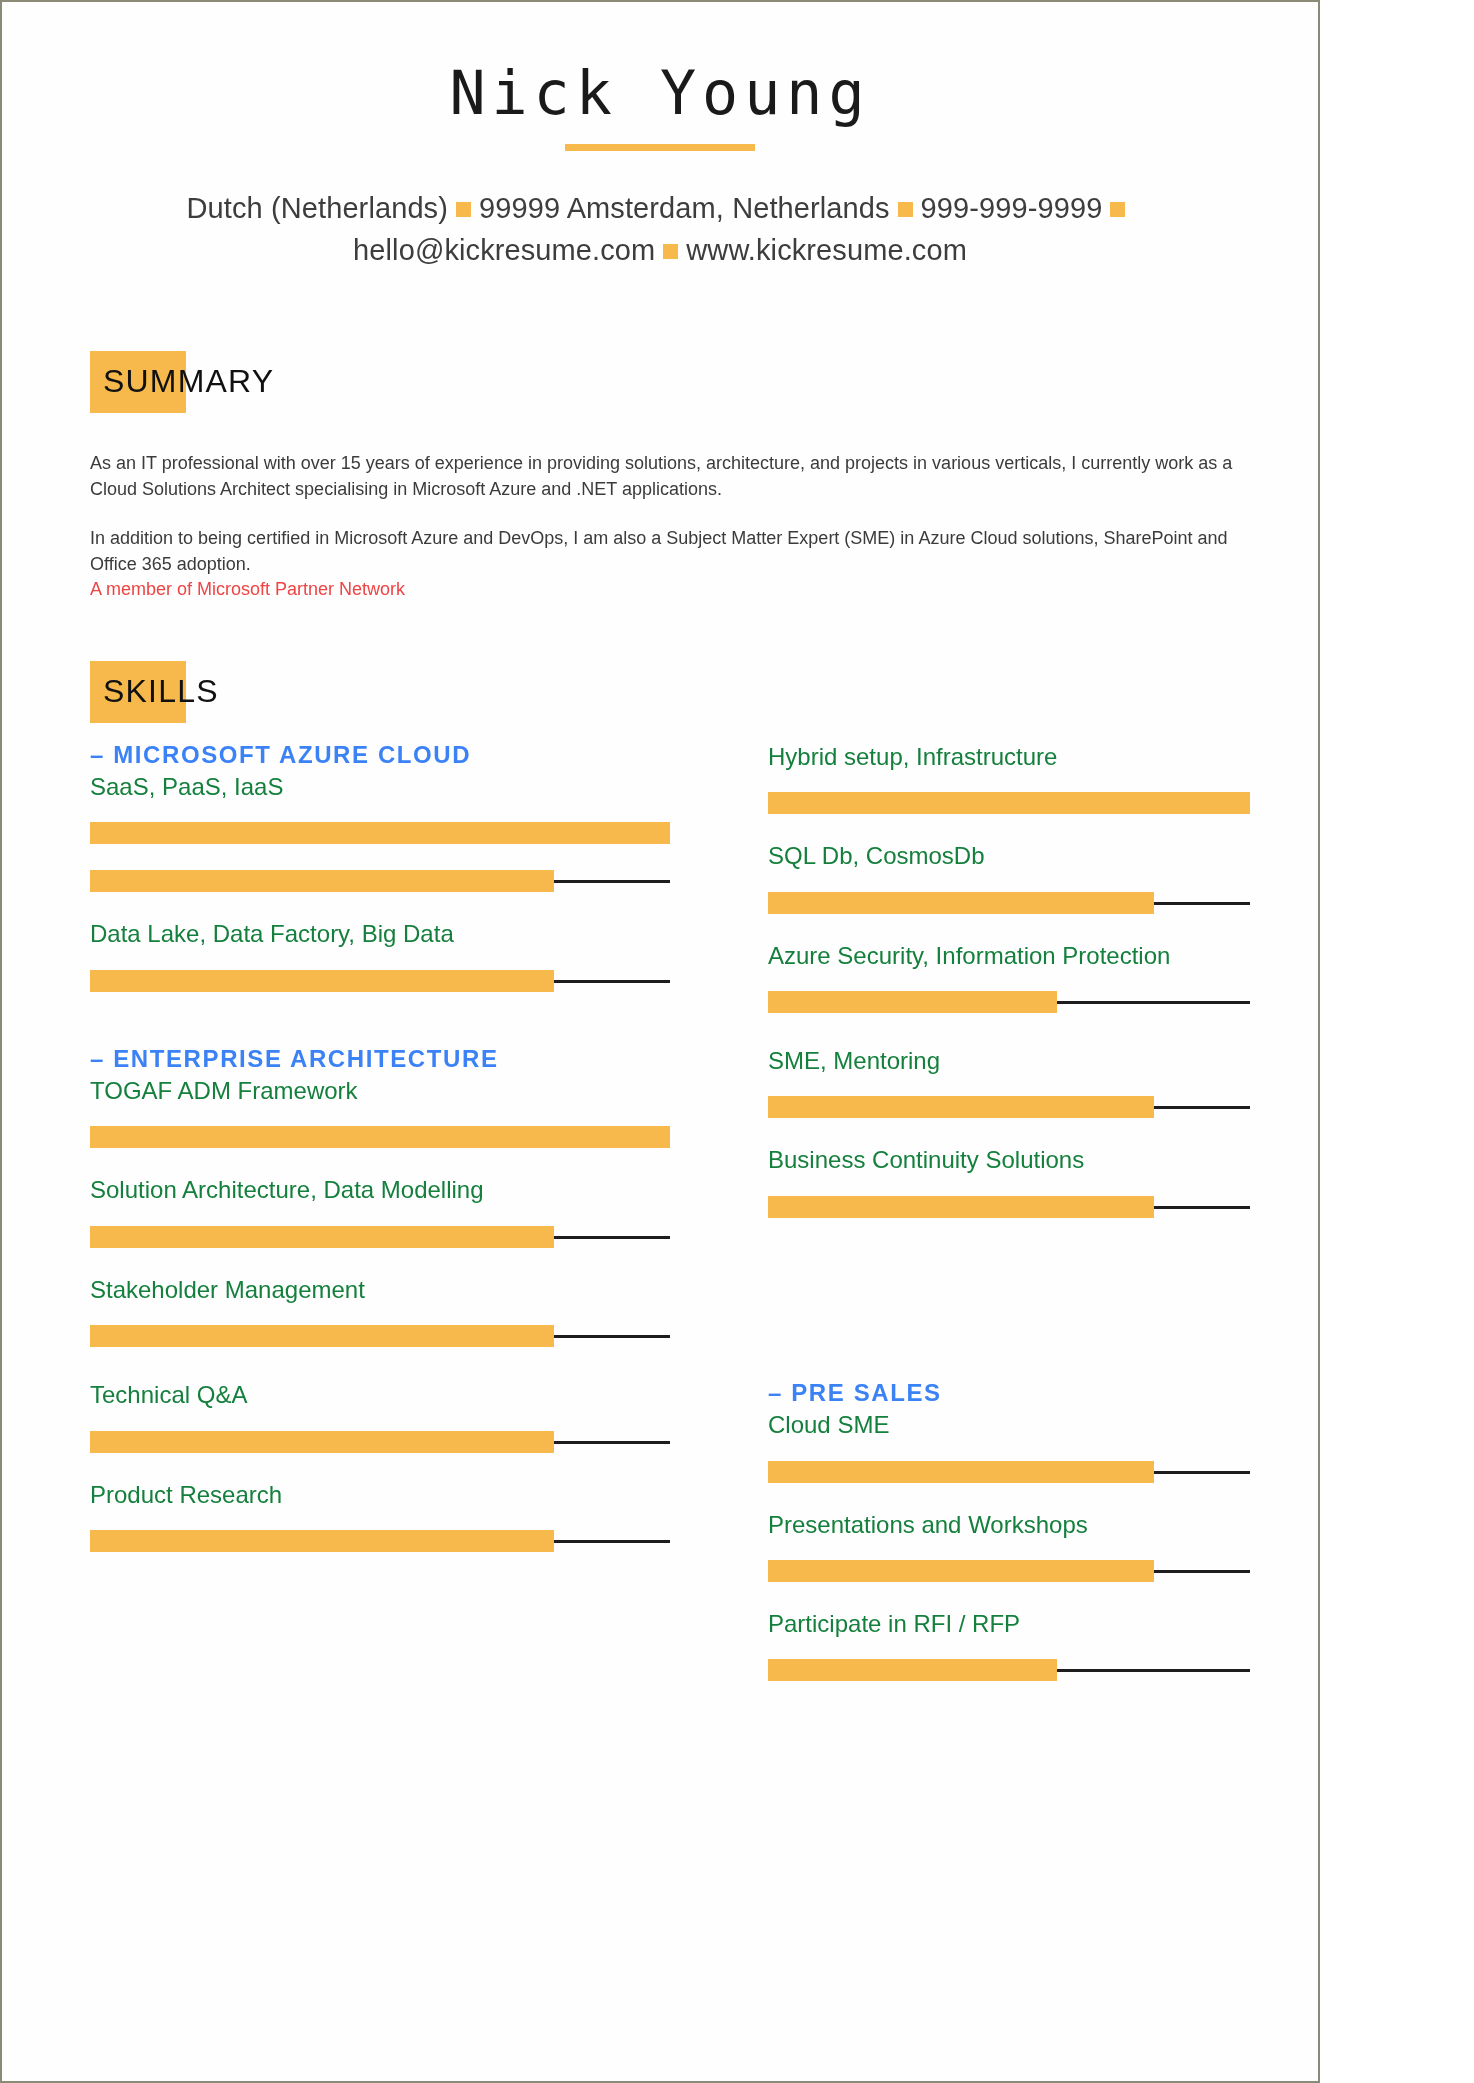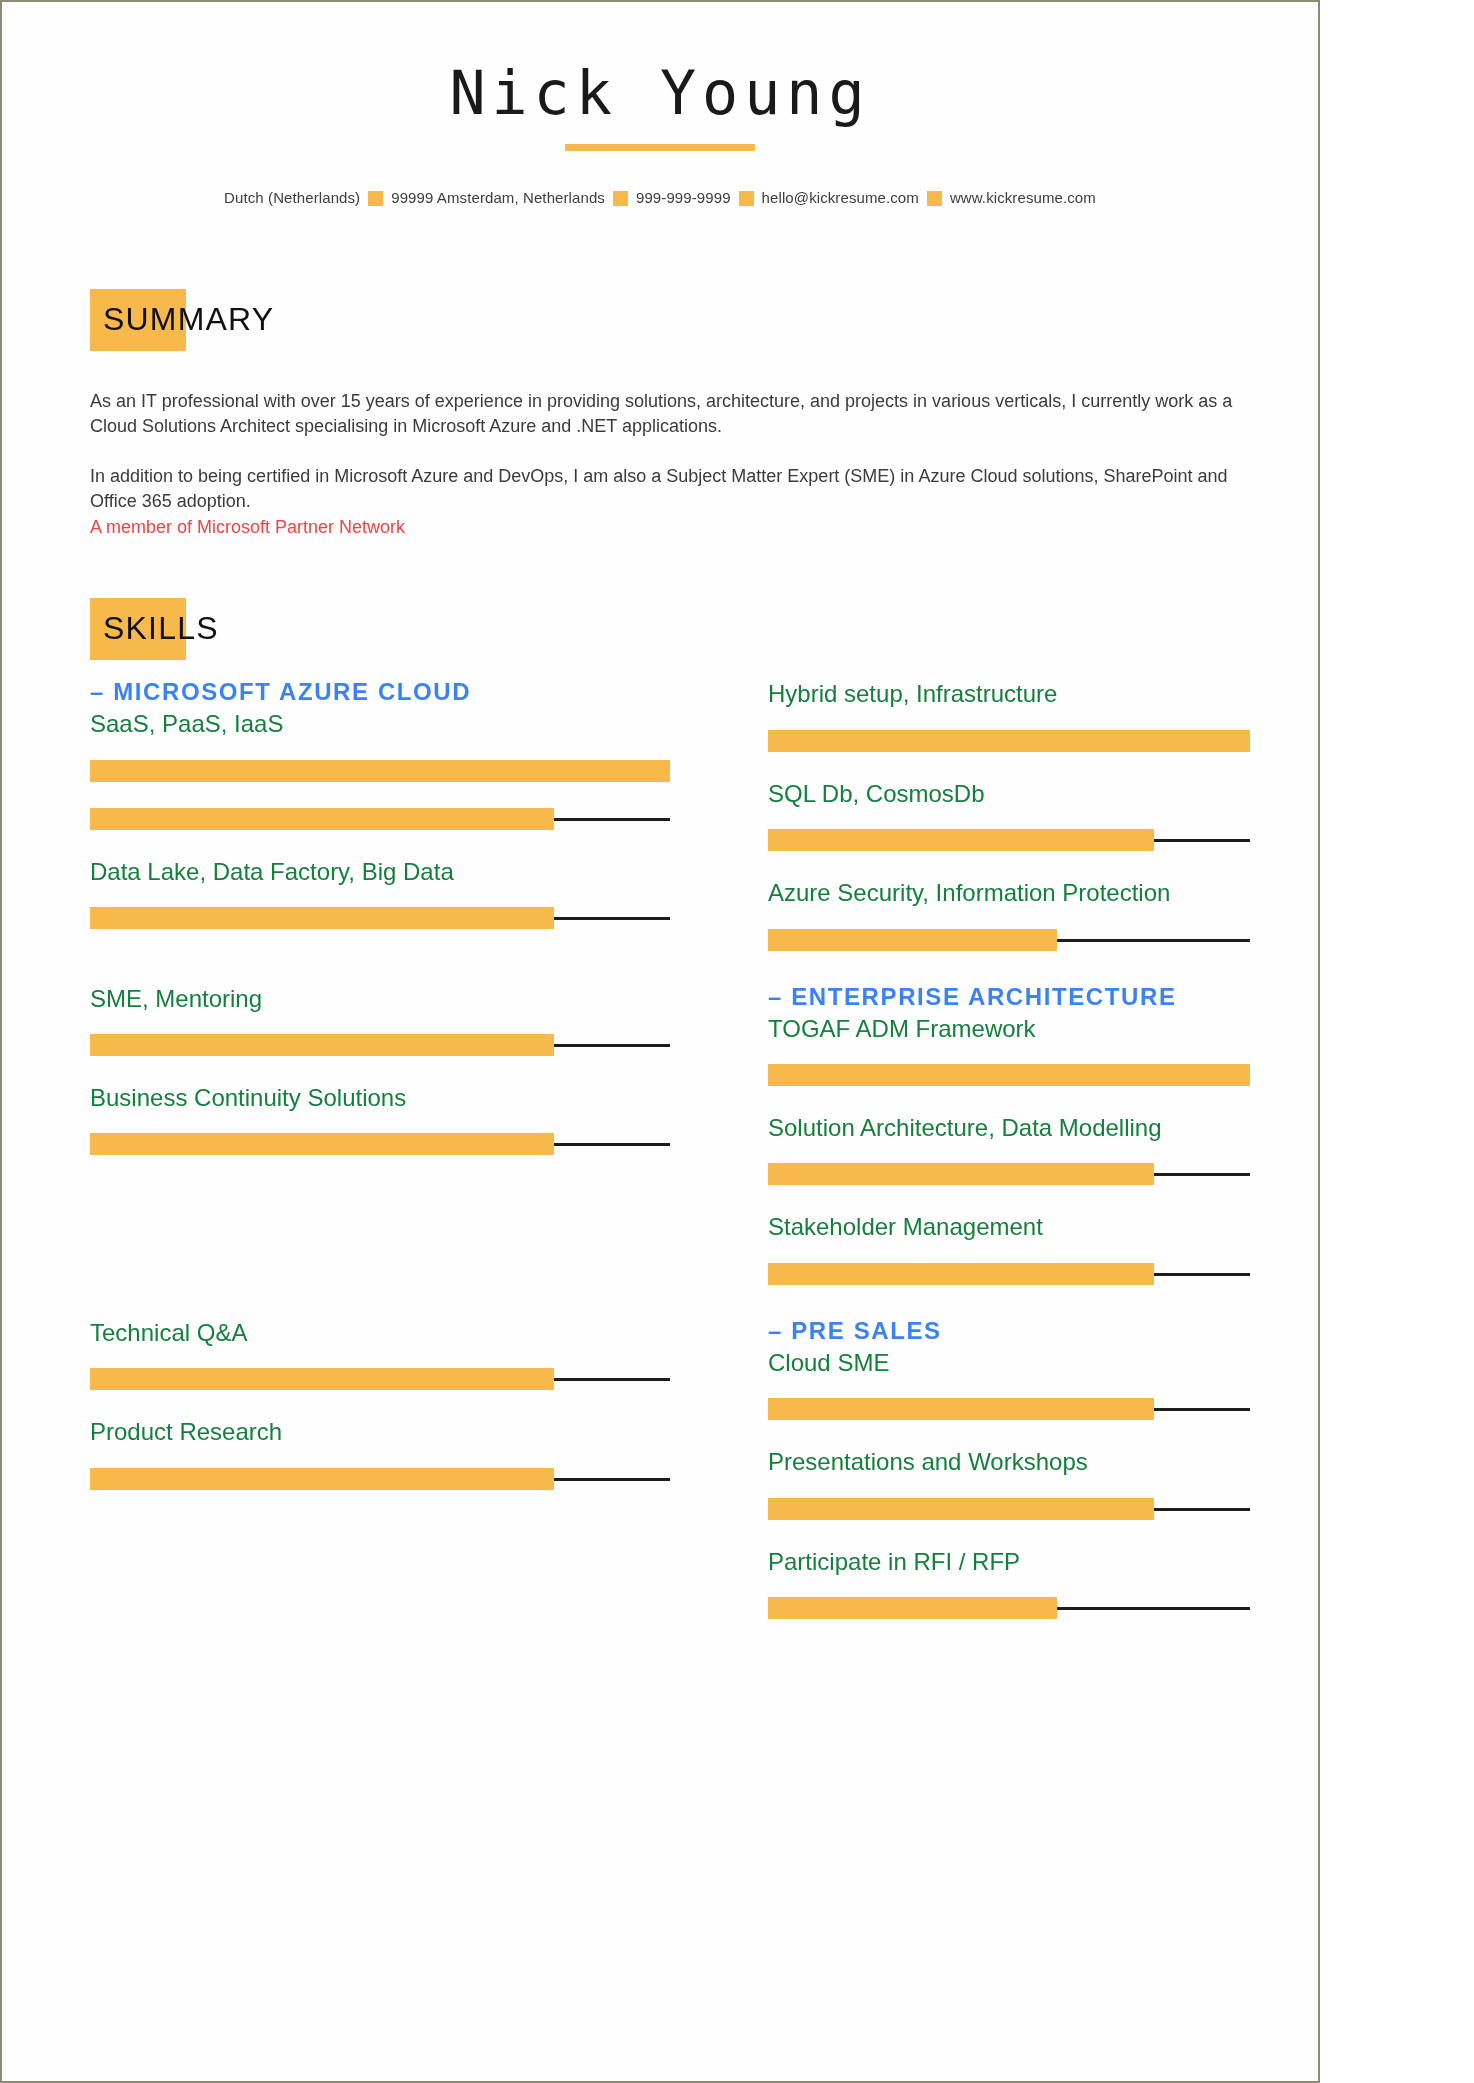--- a/index.html
+++ b/index.html
@@ -44,21 +44,21 @@
     width: 190px;
     height: 7px;
     background: #f8b94c;
     margin: 18px auto 0 auto;
   }
 
   .contact {
     margin: 36px auto 0 auto;
     width: 1180px;
     text-align: center;
-    font-size: 15px;
+    font-size: 29px;
     color: #3d3d3d;
     line-height: 1.45;
     letter-spacing: 0.1px;
   }
   .contact .sep {
     display: inline-block;
     width: 15px;
     height: 15px;
     background: #f8b94c;
     margin: 0 8px 1px 8px;
@@ -241,54 +241,54 @@
                 <div class="skill-bar">
                   <span class="track"></span>
                   <span class="fill" style="width: 60%;"></span>
                 </div>
               </div>
             </div>
           </div>
           <div style="height: 6px;"></div>
           <div class="skill-grid">
             <div class="skill-col">
+              <div class="sub-head">– ENTERPRISE ARCHITECTURE</div>
+              <div class="skill-item">
+                <div class="skill-label">TOGAF ADM Framework</div>
+                <div class="skill-bar">
+                  <span class="track"></span>
+                  <span class="fill" style="width: 100%;"></span>
+                </div>
+              </div>
+              <div class="skill-item">
+                <div class="skill-label">Solution Architecture, Data Modelling</div>
+                <div class="skill-bar">
+                  <span class="track"></span>
+                  <span class="fill" style="width: 80%;"></span>
+                </div>
+              </div>
+              <div class="skill-item">
+                <div class="skill-label">Stakeholder Management</div>
+                <div class="skill-bar">
+                  <span class="track"></span>
+                  <span class="fill" style="width: 80%;"></span>
+                </div>
+              </div>
+            </div>
+            <div class="skill-col">
               <div class="ghost-head"></div>
               <div class="skill-item">
                 <div class="skill-label">SME, Mentoring</div>
                 <div class="skill-bar">
                   <span class="track"></span>
                   <span class="fill" style="width: 80%;"></span>
                 </div>
               </div>
               <div class="skill-item">
                 <div class="skill-label">Business Continuity Solutions</div>
-                <div class="skill-bar">
-                  <span class="track"></span>
-                  <span class="fill" style="width: 80%;"></span>
-                </div>
-              </div>
-            </div>
-            <div class="skill-col">
-              <div class="sub-head">– ENTERPRISE ARCHITECTURE</div>
-              <div class="skill-item">
-                <div class="skill-label">TOGAF ADM Framework</div>
-                <div class="skill-bar">
-                  <span class="track"></span>
-                  <span class="fill" style="width: 100%;"></span>
-                </div>
-              </div>
-              <div class="skill-item">
-                <div class="skill-label">Solution Architecture, Data Modelling</div>
-                <div class="skill-bar">
-                  <span class="track"></span>
-                  <span class="fill" style="width: 80%;"></span>
-                </div>
-              </div>
-              <div class="skill-item">
-                <div class="skill-label">Stakeholder Management</div>
                 <div class="skill-bar">
                   <span class="track"></span>
                   <span class="fill" style="width: 80%;"></span>
                 </div>
               </div>
             </div>
           </div>
           <div style="height: 6px;"></div>
           <div class="skill-grid">
             <div class="skill-col">

